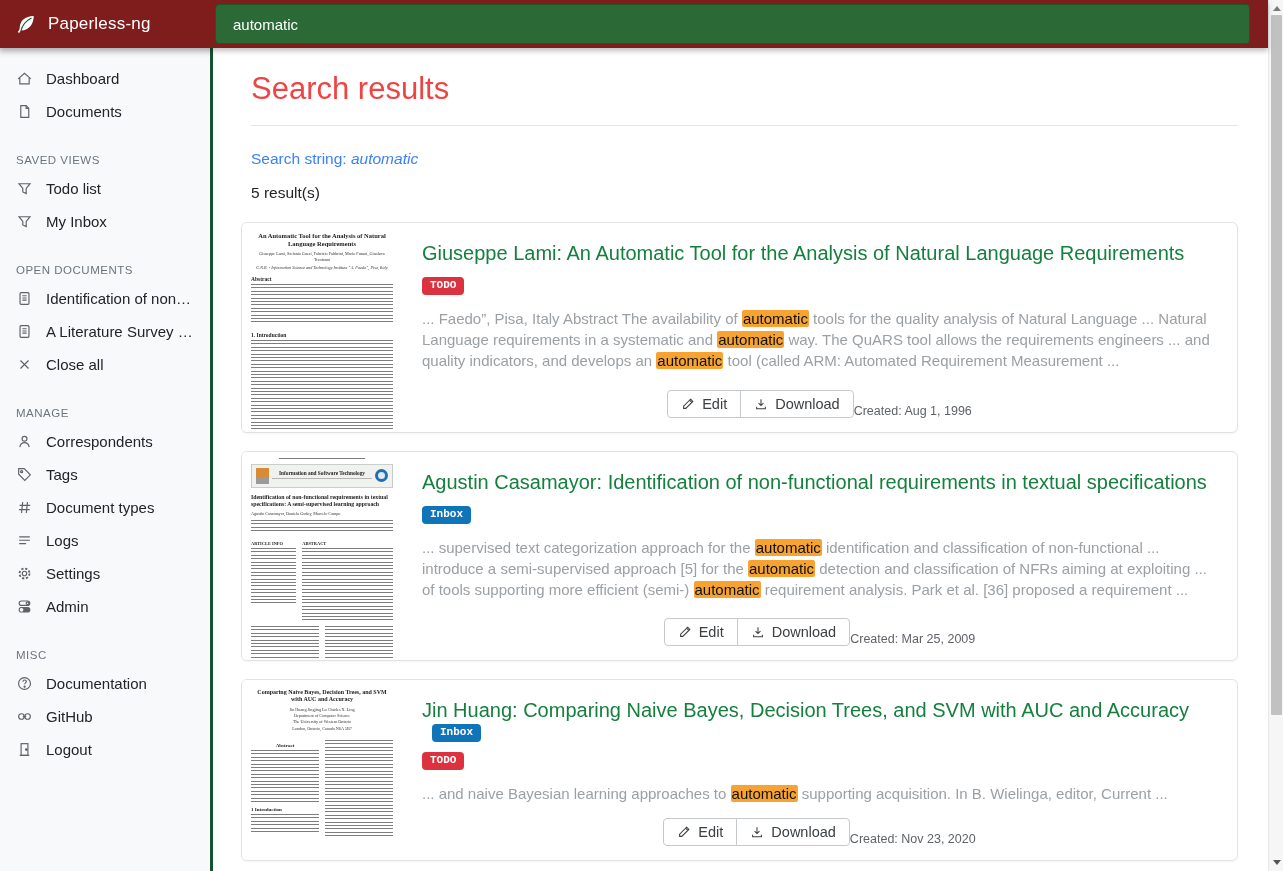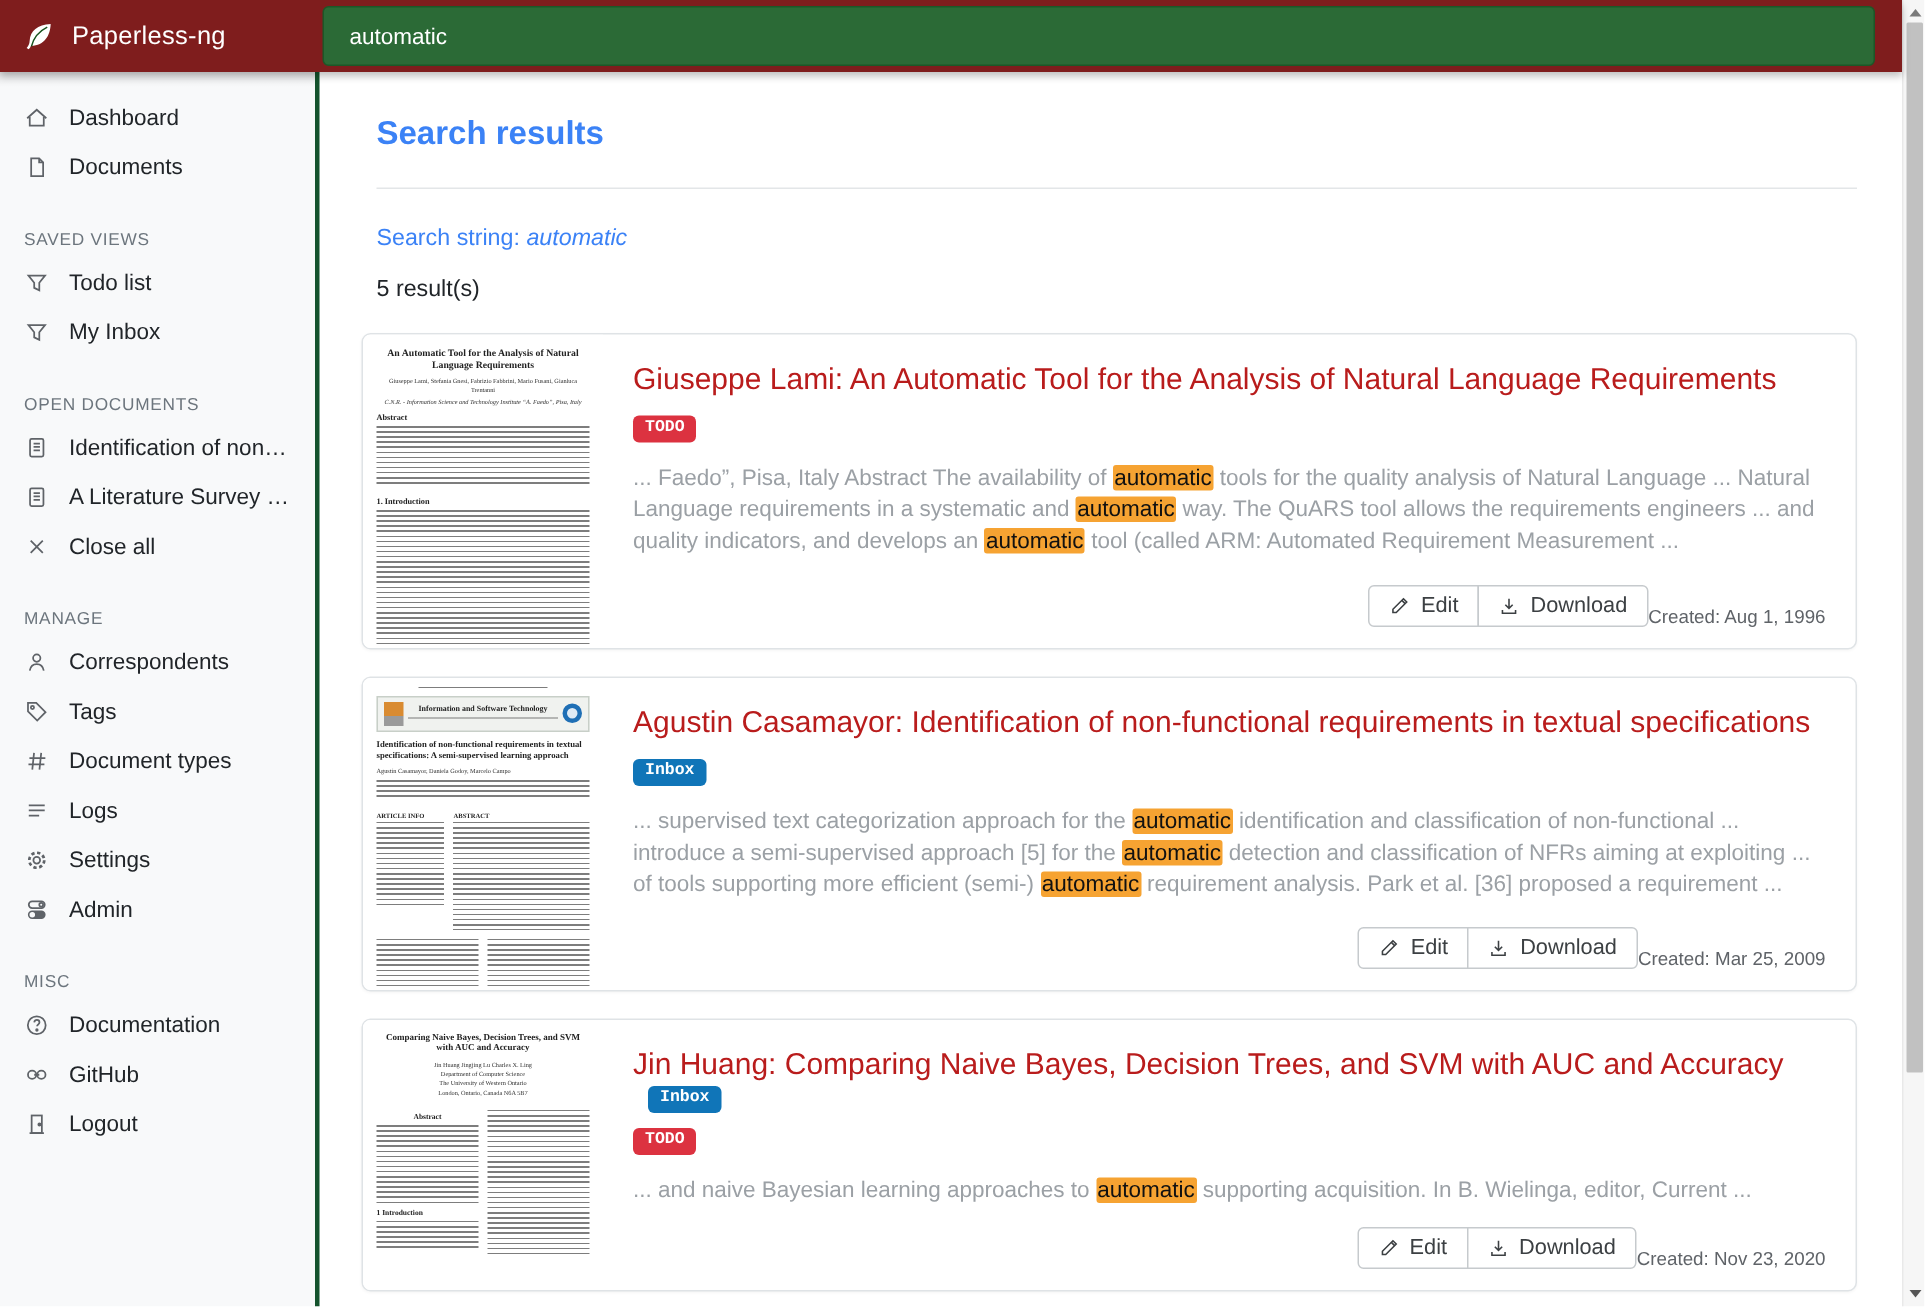--- a/index.html
+++ b/index.html
@@ -26,40 +26,40 @@
              background:linear-gradient(to bottom, rgba(0,0,0,.08), rgba(0,0,0,0)); }
   .nav-item { display:flex; align-items:center; gap:13px; padding:8px 16px; font-size:15px;
               color:#212529; cursor:pointer; white-space:nowrap; overflow:hidden; }
   .nav-item .ico { width:17px; height:17px; flex-shrink:0; color:#5f6368; display:inline-flex; }
   .nav-item .lbl { overflow:hidden; text-overflow:ellipsis; }
   .nav-head { margin:26px 16px 6px; font-size:11.5px; letter-spacing:.5px; color:#6c757d; text-transform:uppercase; }
 
   
   .main { flex:1; background:#fff; padding:20px 30px 0 28px; overflow:hidden; }
   .page-head { padding-left:10px; }
-  h2.title { font-size:22px; font-weight:700; color:#3b82f6; line-height:42px; }
+  h2.title { font-size:31px; font-weight:400; color:#ef4444; line-height:42px; }
   hr.rule { border:none; border-top:1px solid #e3e6e8; margin:15px 0 0 10px; }
   .search-string { margin:24px 0 0 10px; font-size:15.5px; color:#3b82f6; }
   .search-string em { font-style:italic; }
   .result-count { margin:16px 0 0 10px; font-size:15.5px; }
 
   .cards { margin-top:20px; display:flex; flex-direction:column; gap:18px; }
   .card { display:flex; background:#fff; border:1px solid #dfe3e6; border-radius:6px;
           box-shadow:0 1px 2px rgba(0,0,0,.04); overflow:hidden; }
   .card-body { flex:1; padding:16px 20px 14px; display:flex; flex-direction:column; min-width:0; }
-  .doc-title { font-size:20px; color:#b91c1c; text-decoration:none; line-height:28px; }
+  .doc-title { font-size:20px; color:#15803d; text-decoration:none; line-height:28px; }
   .badge { display:inline-block; color:#ffffff; font-weight:700; font-size:11px;
            padding:3px 8px 4px; border-radius:4px; line-height:1; cursor:pointer;font-family:Liberation Mono, monospace; }
   .badge-red { background:#dc3240; }
   .badge-blue { background:#1075b8; }
   .badge-inline { margin-left:10px; vertical-align:3px; }
   .badge-row { margin-top:7px; }
   .snippet { margin-top:13px; font-size:15px; line-height:21px; color:#9ba0a5; }
   .snippet mark { background:#f6a332; color:#111; padding:0 1px; border-radius:2px; }
-  .card-foot { margin-top:auto; padding-top:14px; display:flex; align-items:flex-end; justify-content:flex-end; }
+  .card-foot { margin-top:auto; padding-top:14px; display:flex; align-items:flex-end; justify-content:center; }
   .btn-group { display:inline-flex; }
   .btn { display:inline-flex; align-items:center; gap:7px; background:#fff; border:1px solid #c6cacd;
          color:#3c4043; font-size:14.5px; padding:5px 13px; cursor:pointer; font-family:inherit; }
   .btn svg { width:14px; height:14px; }
   .btn-left { border-radius:4px 0 0 4px; }
   .btn-right { border-radius:0 4px 4px 0; margin-left:-1px; }
   .created { font-size:12.5px; color:#5f6368; }
 
   
   .thumb { width:160px; flex:0 0 160px; background:#fff; cursor:pointer; overflow:hidden;

